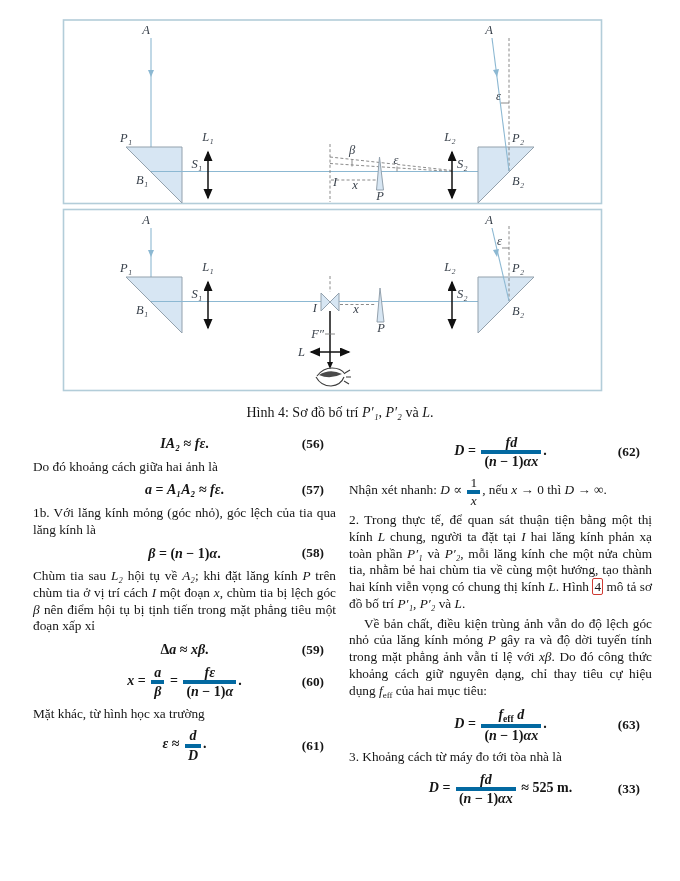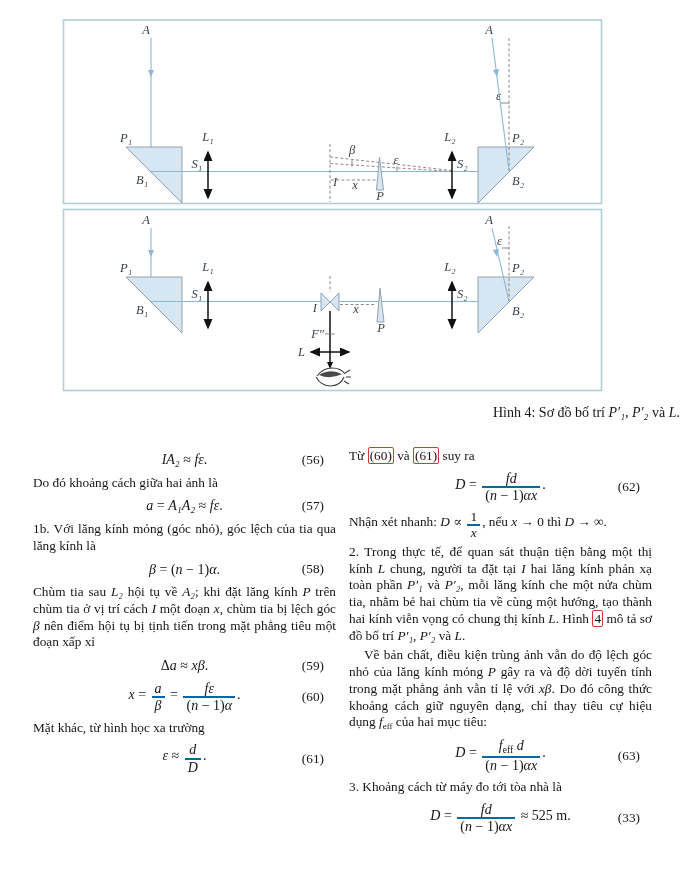--- a/index.html
+++ b/index.html
@@ -16,34 +16,34 @@
   .prism{fill:var(--c-prism,#d7e6f3);stroke:var(--c-pstroke,#93a1ad);stroke-width:1;}
   .dash{stroke:#7d7d7d;stroke-width:0.9;stroke-dasharray:3 2.2;fill:none;}
   .tick{stroke:#7d7d7d;stroke-width:0.9;fill:none;}
   .ink{stroke:#111;stroke-width:1.5;fill:none;}
   .inkfill{fill:#111;stroke:none;}
   .sketch{stroke:#3c3c3c;stroke-width:1.1;fill:none;}
   .lbl{font-family:"Liberation Serif","DejaVu Serif",serif;font-style:italic;
        font-size:12.5px;fill:#39414b;}
   .lblm{text-anchor:middle;} .lble{text-anchor:end;}
   
-  .caption{text-align:right;font-size:14px;margin:9px 0 20px;}
+  .caption{text-align:center;font-size:14px;margin:9px 0 4px;}
   
   .cols{display:flex;gap:13px;padding:4px 28px 10px 33px;}
   .col{flex:1;font-size:13.3px;line-height:1.26;}
   .para{margin:3px 0;text-align:justify;}
   .para.indent{text-indent:15px;}
   .seg-b{font-weight:400;}
   .seg-i{font-style:italic;}
   .seg-link{border:1px solid var(--c-link,#cf3a32);border-radius:2px;padding:0 1px;}
   .seg-subr{font-size:68%;vertical-align:-0.3em;font-style:normal;}
   .frac{display:inline-block;vertical-align:-0.85em;text-align:center;margin:0 2px;}
   .fnum,.fden{display:block;padding:0 3px;line-height:1.1;}
-  .fnum{border-bottom:2px solid #0369a1;}
-  .eq{position:relative;margin:6px 0;}
+  .fnum{border-bottom:4px solid #0369a1;}
+  .eq{position:relative;margin:6px 0;font-weight:bold;}
   .eq-body{display:block;text-align:center;font-size:14px;}
   .eq-num{position:absolute;right:12px;top:50%;transform:translateY(-50%);font-size:13.3px;}
 </style>
 </head>
 <body>
 
 <div class="fig-wrap">
 <svg width="680" height="396" viewBox="0 0 680 396">
   <defs>
     <marker id="ah" markerWidth="9" markerHeight="8" refX="6" refY="3" orient="auto-start-reverse">
@@ -184,21 +184,20 @@
       <span class="eq-num">(60)</span>
     </div>
     <p class="para"><span>Mặt khác, từ hình học xa trường</span></p>
     <div class="eq">
       <span class="eq-body"><span class="seg-i">ε</span><span> ≈ </span><span class="frac"><span class="fnum"><span class="seg-i">d</span></span><span class="fden"><span class="seg-i">D</span></span></span><span>.</span></span>
       <span class="eq-num">(61)</span>
     </div>
   </div>
 
   <div class="col">
-    <p class="para"><span>Từ </span><span class="seg-link">(60)</span><span> và </span><span class="seg-link">(61)</span><span> suy ra</span></p>
     <div class="eq">
       <span class="eq-body"><span class="seg-i">D</span><span> = </span><span class="frac"><span class="fnum"><span class="seg-i">fd</span></span><span class="fden"><span>(</span><span class="seg-i">n</span><span> − 1)</span><span class="seg-i">αx</span></span></span><span>.</span></span>
       <span class="eq-num">(62)</span>
     </div>
     <p class="para"><span>Nhận xét nhanh: </span><span class="seg-i">D</span><span> ∝ </span><span class="frac"><span class="fnum"><span>1</span></span><span class="fden"><span class="seg-i">x</span></span></span><span>, nếu </span><span class="seg-i">x</span><span> → 0 thì </span><span class="seg-i">D</span><span> → ∞.</span></p>
     <p class="para"><span class="seg-b">2.</span><span> Trong thực tế, để quan sát thuận tiện bằng một thị kính </span><span class="seg-i">L</span><span> chung, người ta đặt tại </span><span class="seg-i">I</span><span> hai lăng kính phản xạ toàn phần </span><span class="seg-i">P′₁</span><span> và </span><span class="seg-i">P′₂</span><span>, mỗi lăng kính che một nửa chùm tia, nhằm bẻ hai chùm tia về cùng một hướng, tạo thành hai kính viễn vọng có chung thị kính </span><span class="seg-i">L</span><span>. Hình </span><span class="seg-link">4</span><span> mô tả sơ đồ bố trí </span><span class="seg-i">P′₁</span><span>, </span><span class="seg-i">P′₂</span><span> và </span><span class="seg-i">L</span><span>.</span></p>
     <p class="para indent"><span>Về bản chất, điều kiện trùng ảnh vẫn do độ lệch góc nhỏ của lăng kính mỏng </span><span class="seg-i">P</span><span> gây ra và độ dời tuyến tính trong mặt phẳng ảnh vẫn tỉ lệ với </span><span class="seg-i">xβ</span><span>. Do đó công thức khoảng cách giữ nguyên dạng, chỉ thay tiêu cự hiệu dụng </span><span class="seg-i">f</span><span class="seg-subr">eff</span><span> của hai mục tiêu:</span></p>
     <div class="eq">
       <span class="eq-body"><span class="seg-i">D</span><span> = </span><span class="frac"><span class="fnum"><span class="seg-i">f</span><span class="seg-subr">eff</span><span class="seg-i"> d</span></span><span class="fden"><span>(</span><span class="seg-i">n</span><span> − 1)</span><span class="seg-i">αx</span></span></span><span>.</span></span>
       <span class="eq-num">(63)</span>

